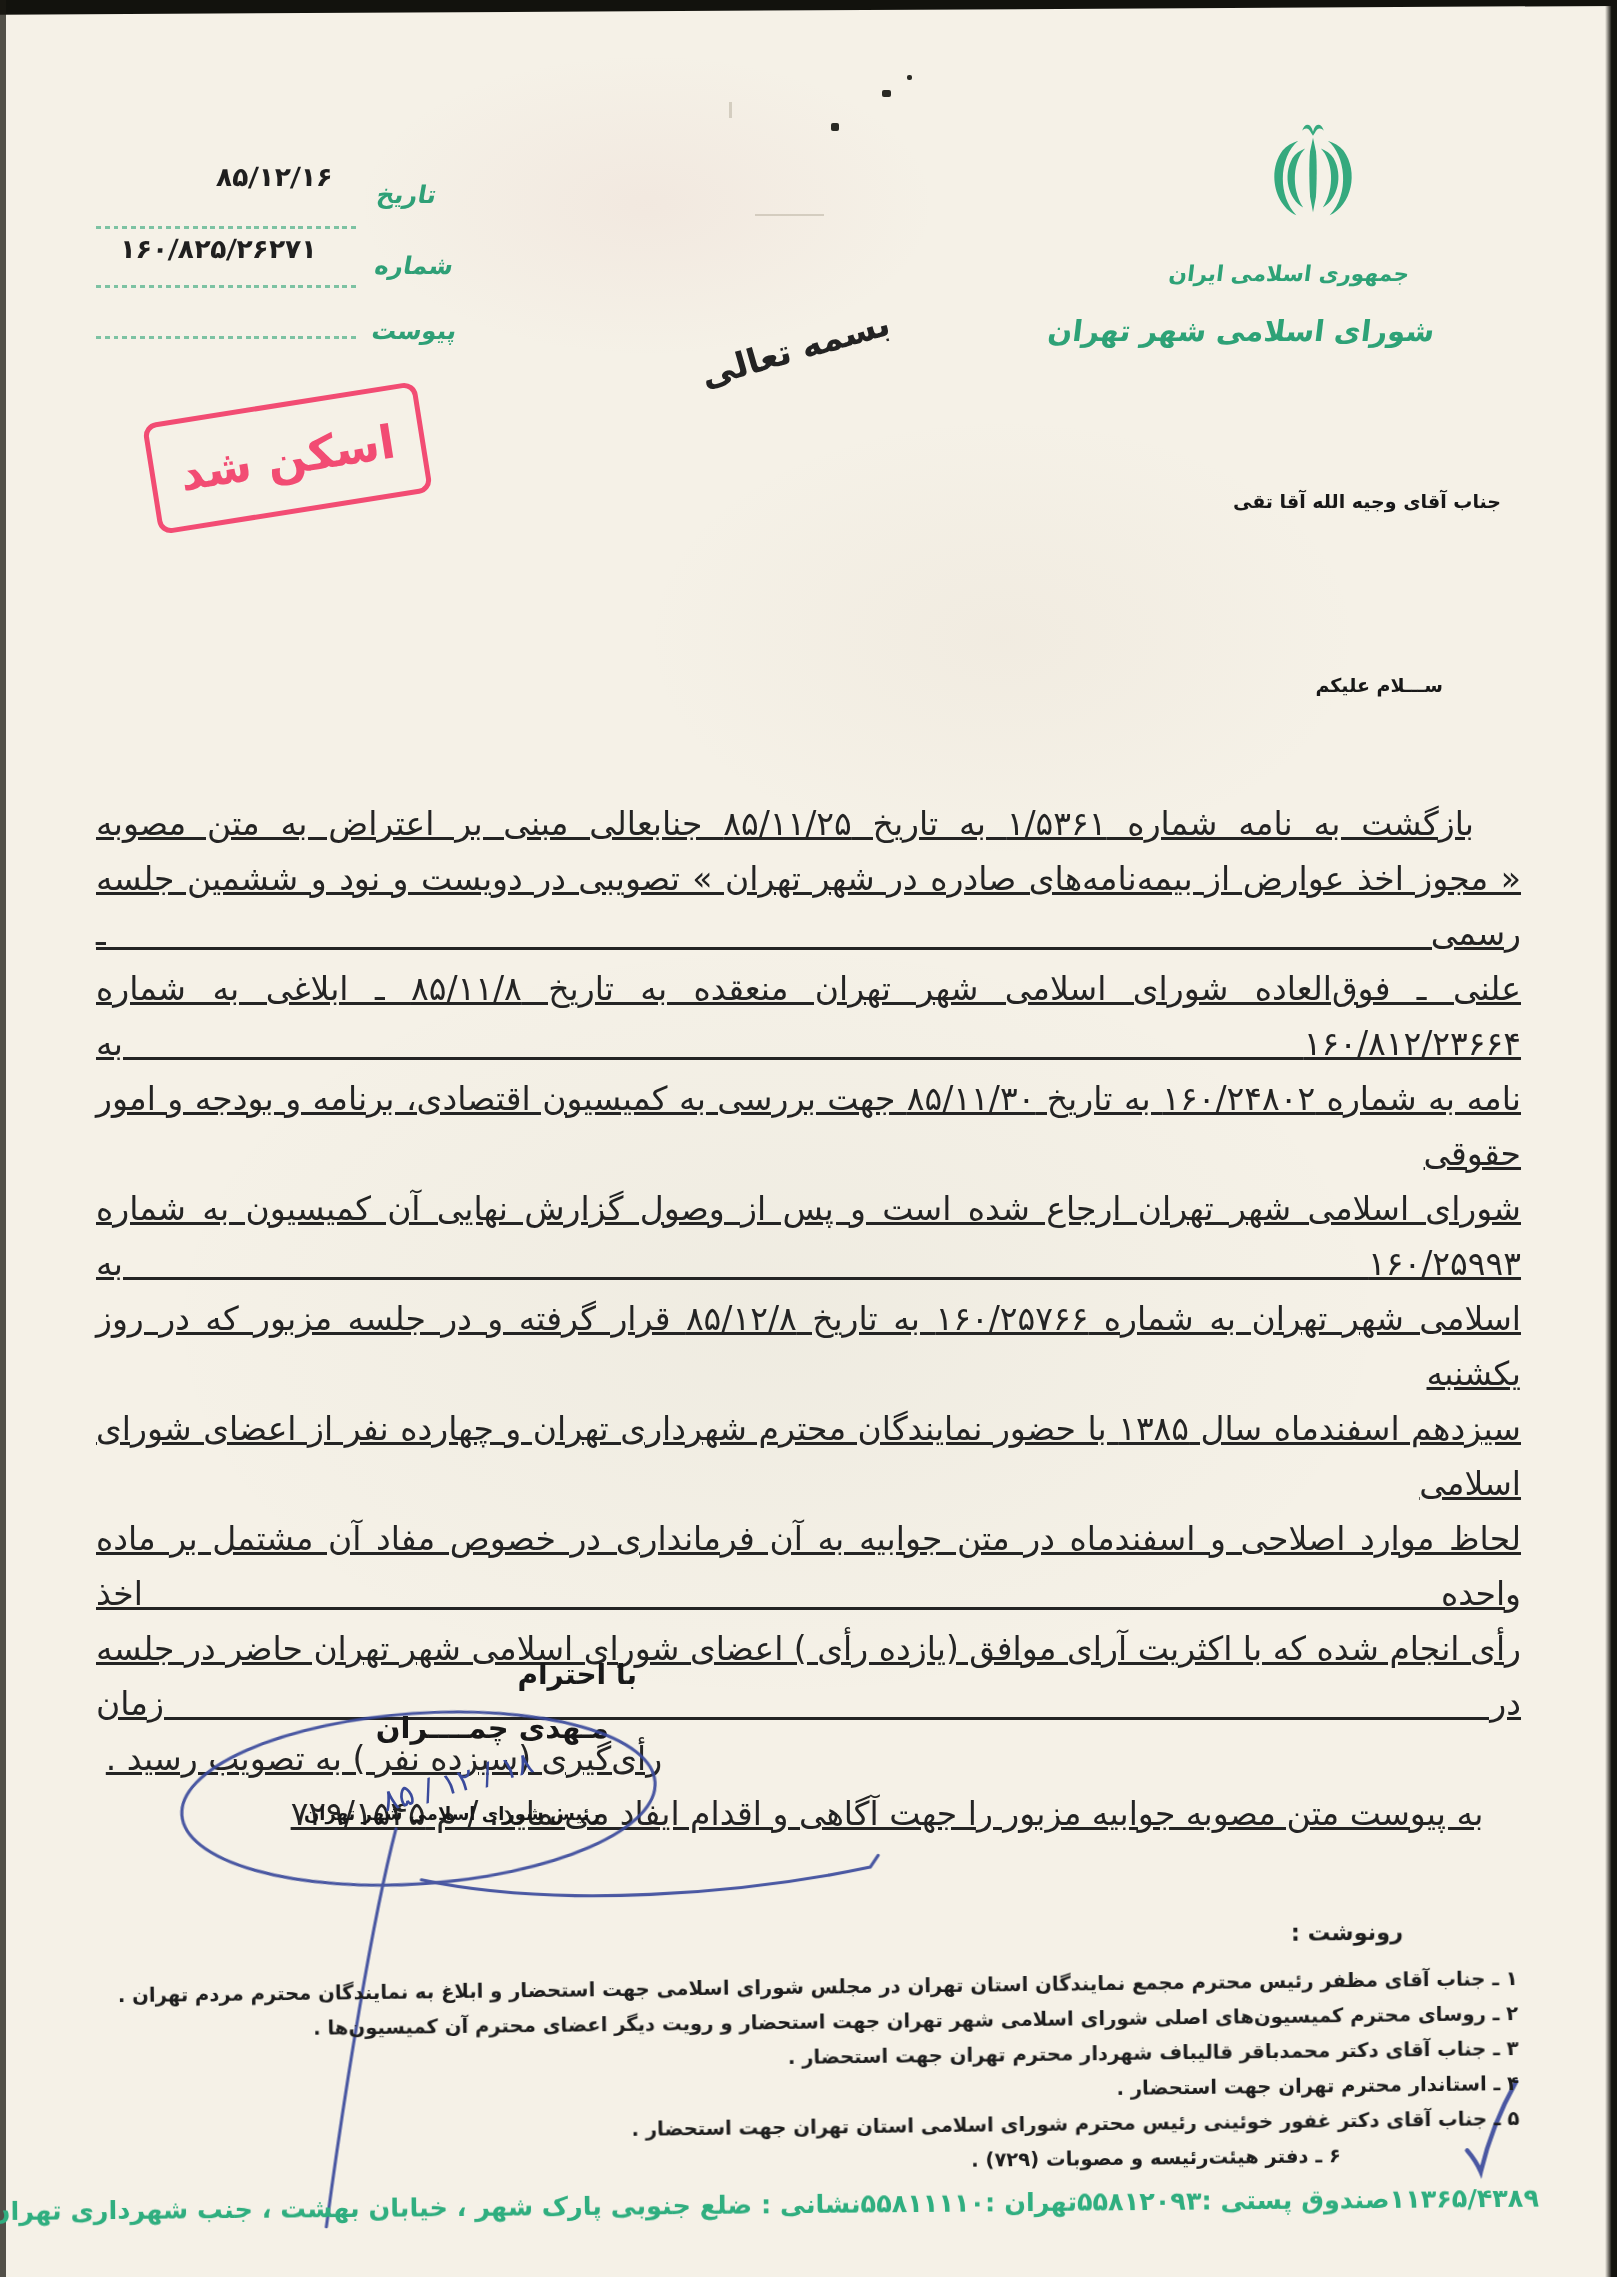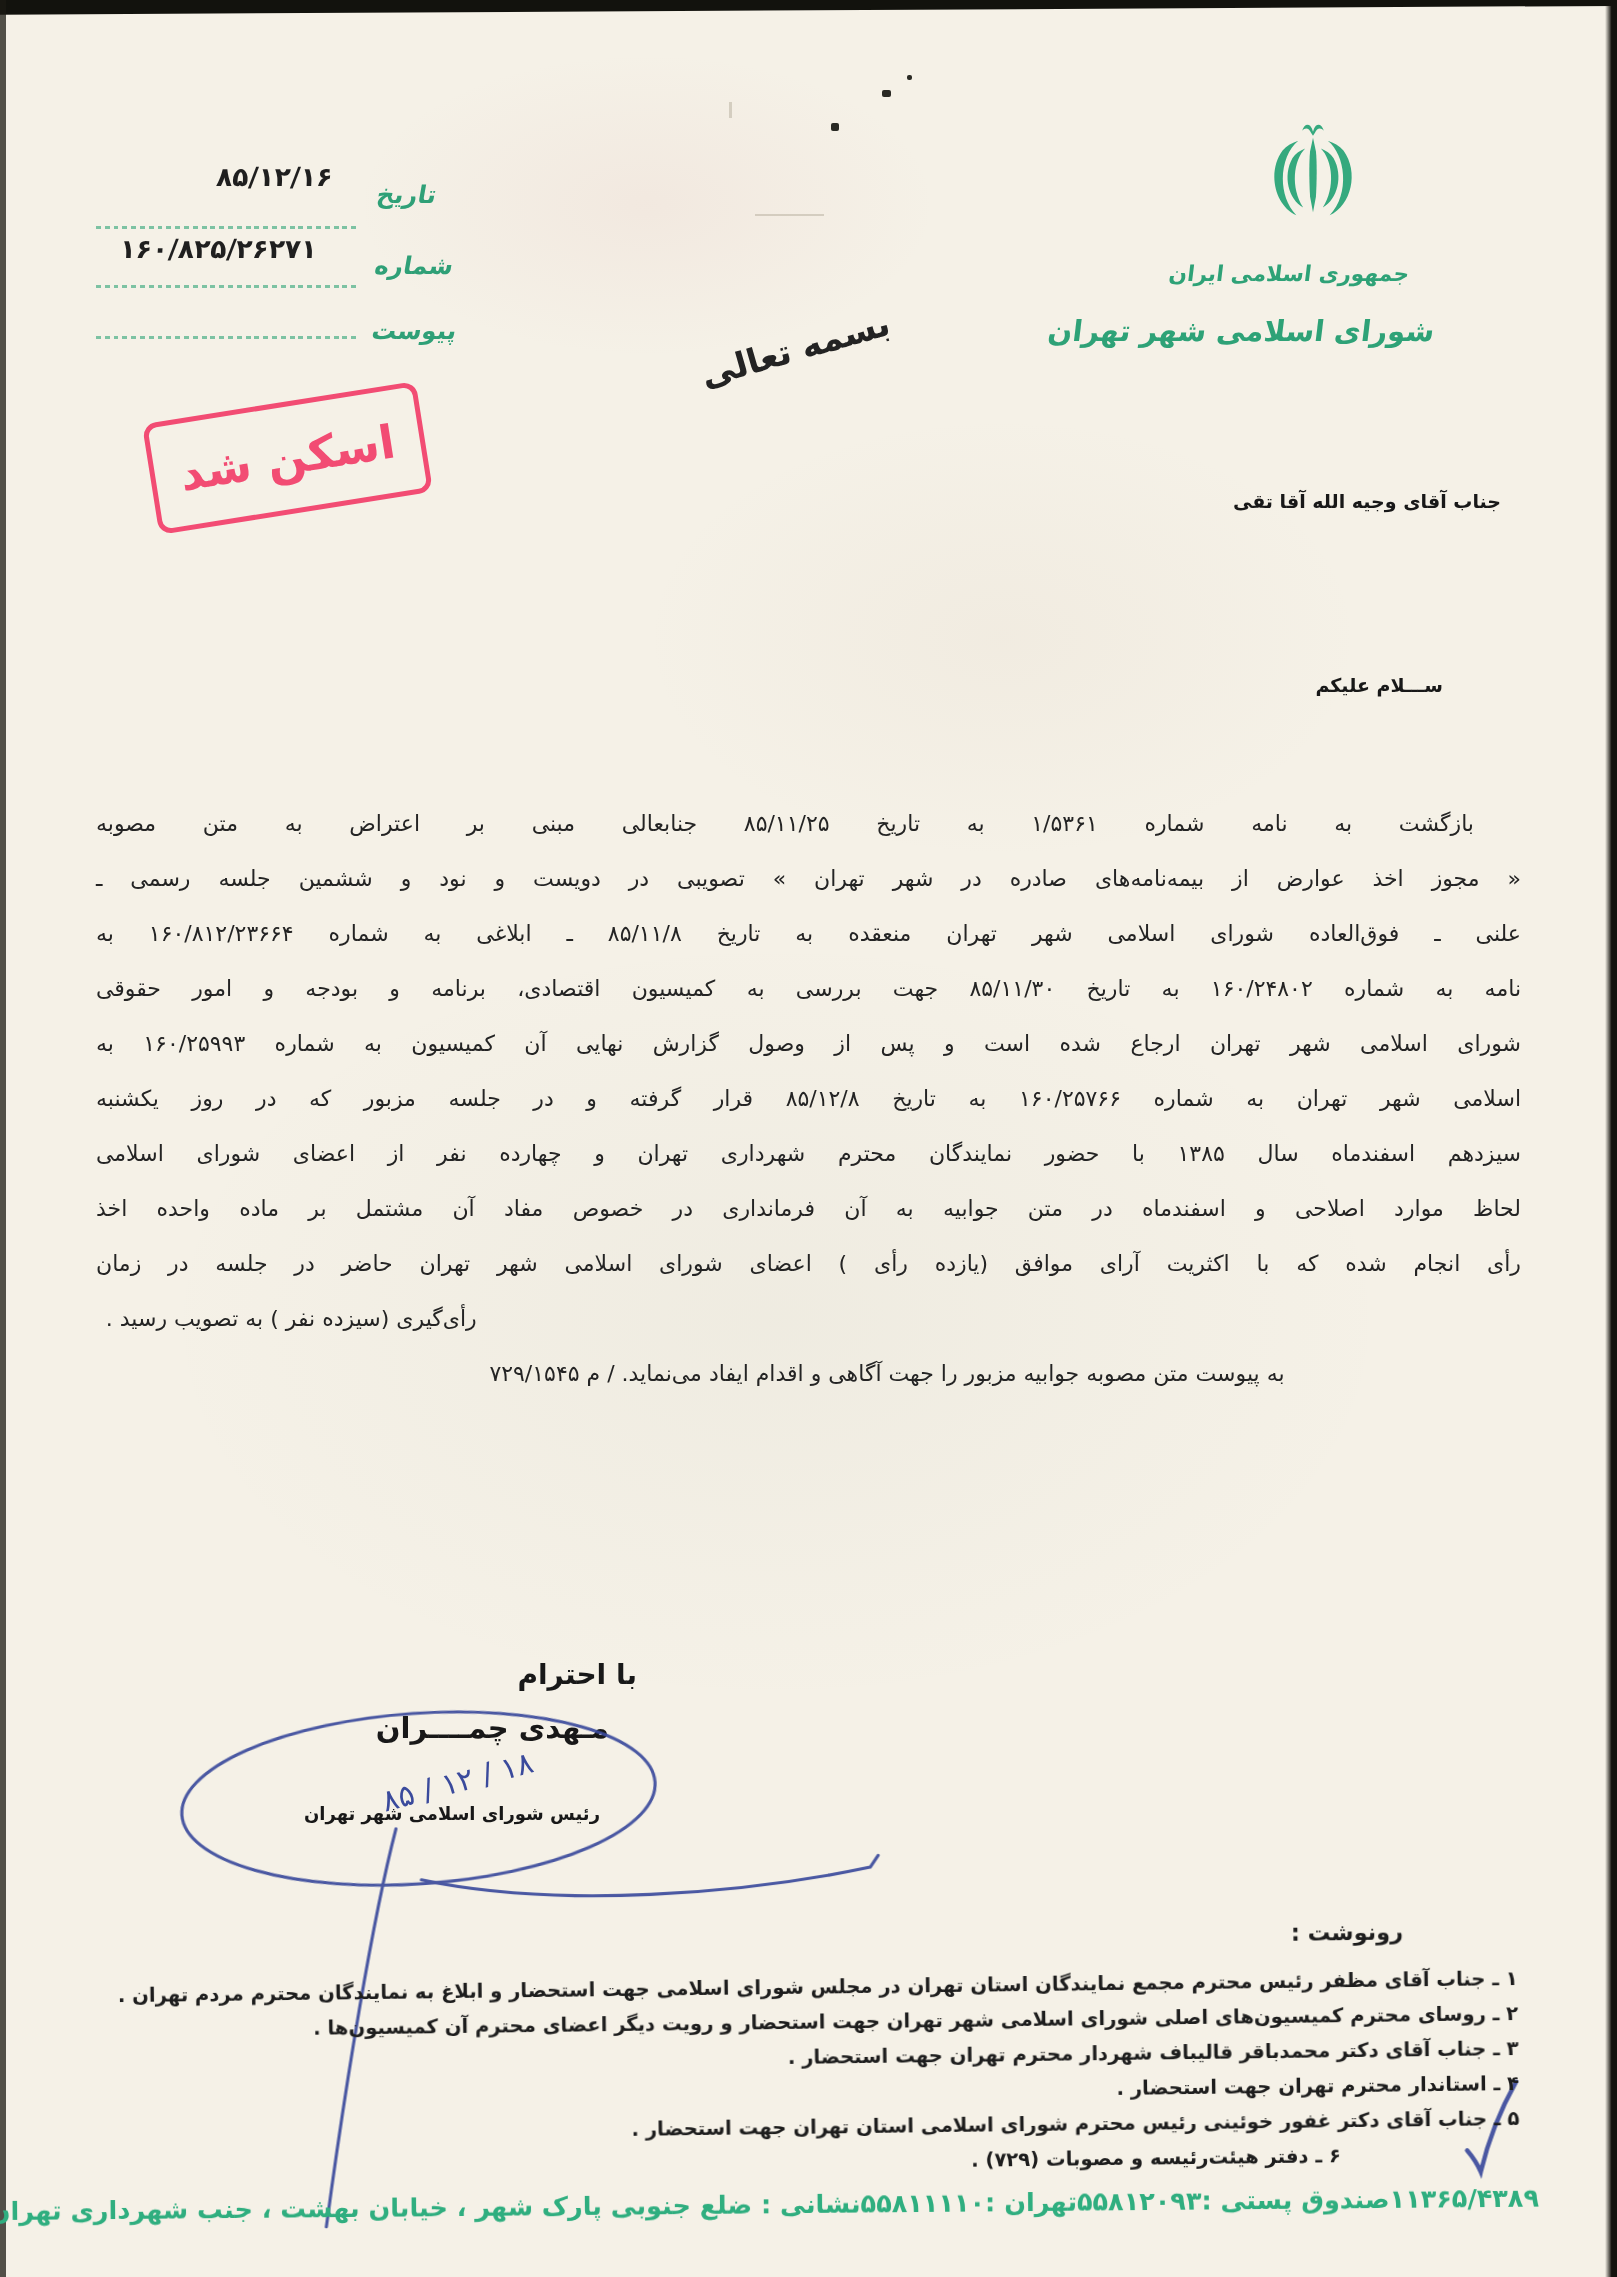--- a/index.html
+++ b/index.html
@@ -28,21 +28,21 @@
   .country{color:#2ea277;font-weight:bold;font-size:21.6px;transform:skewX(-7deg);white-space:nowrap;}
   .org{color:#2ea277;font-weight:bold;font-size:29px;transform:skewX(-7deg);white-space:nowrap;}
   .bismillah{color:#232323;font-weight:bold;font-size:34px;transform:rotate(-16deg);white-space:nowrap;}
   
   .stamp{left:149px;top:402px;width:267px;height:102px;border:5.9px solid #f2406b;border-radius:13.7px;
          transform:rotate(-9deg);display:flex;align-items:center;justify-content:center;
          color:#f2406b;font-size:46px;font-weight:bold;letter-spacing:2px;opacity:.93;white-space:nowrap;}
   
   .addr{color:#181818;font-weight:bold;font-size:19px;white-space:nowrap;}
   
-  .body-block{left:96px;top:796px;width:1425px;font-size:22px;line-height:55px;color:#242424;}
+  .body-block{left:96px;top:796px;width:1425px;font-size:33px;line-height:55px;color:#242424;text-decoration:underline;}
   .bl{text-align:justify;text-align-last:justify;}
   .bl-first{padding-right:47px;}
   .bl-left{text-align:left;text-align-last:left;padding-left:9.8px;}
   .bl-center{text-align:center;text-align-last:center;padding-left:157px;}
   
   .sig{color:#181818;font-weight:bold;white-space:nowrap;}
   .hand-date{color:#3a4a9c;font-size:30px;transform:rotate(-15deg);white-space:nowrap;letter-spacing:2px;}
   
   .copies{right:100px;top:1917px;width:1417px;transform:rotate(-0.7deg);transform-origin:top right;
           color:#1d1d1d;}

